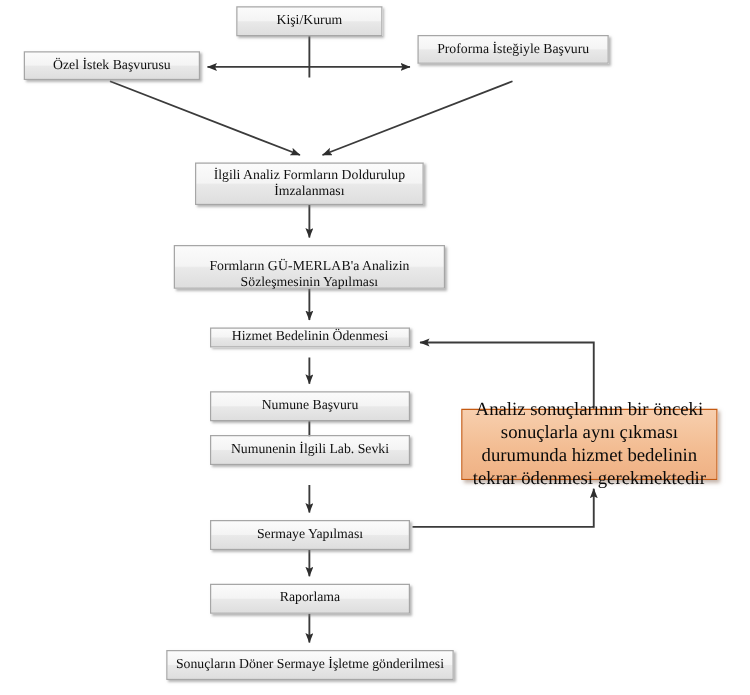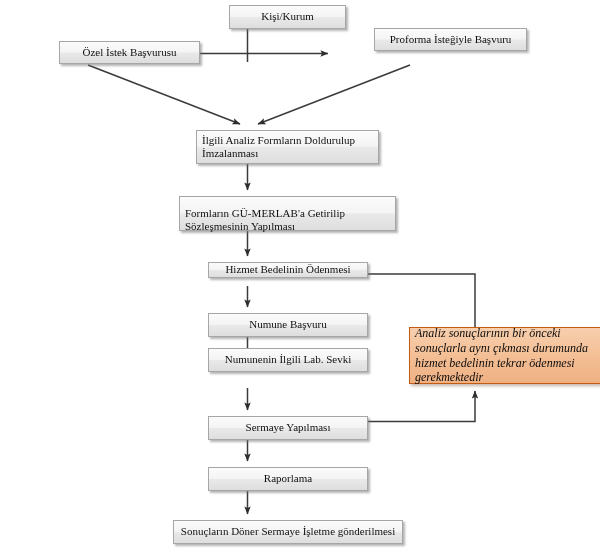--- a/index.html
+++ b/index.html
@@ -24,38 +24,37 @@
     width: 600px;
     height: 556px;
     pointer-events: none;
   }
   .node {
     position: absolute;
     box-sizing: border-box;
     display: flex;
     align-items: center;
     justify-content: center;
+    text-align: center;
     line-height: 1.22;
     color: #101010;
     z-index: 2;
-    margin-left: 40px;
   }
   .node-process {
     background: linear-gradient(to bottom, #fbfbfb 0%, #f4f4f4 48%, #e9e9e9 52%, #dedede 100%);
     border: 1px solid #a6a6a6;
     box-shadow: 1.5px 1.5px 2px rgba(120,120,120,0.55);
     font-size: 11px;
   }
   .node-note {
     background: linear-gradient(to bottom, #f7cfae 0%, #f3bd93 55%, #efb184 100%);
     border: 1px solid #c55a11;
     box-shadow: 2px 2px 3px rgba(140,110,90,0.5);
-    font-size: 12px;
+    font-size: 15px;
     color: #0a0a0a;
-    font-style: italic;
   }
   .node-label {
     display: block;
     padding: 0 5px;
     white-space: pre-line;
   }
   .smallcaps {
     font-variant: small-caps;
     letter-spacing: 0.1px;
   }
@@ -107,21 +106,21 @@
   <div class="node node-process" style="left:334px; top:28px; width:153px; height:23px;">
     <span class="node-label">Proforma İsteğiyle Başvuru</span>
   </div>
 
   <div class="node node-process" style="left:156px; top:130px; width:183px; height:34px;">
     <span class="node-label">İlgili Analiz Formların Doldurulup İmzalanması</span>
   </div>
 
   <div class="node node-process" style="left:139px; top:196px; width:217px; height:35px;">
     <span class="node-label">
-      <span>Formların </span><span class="smallcaps">GÜ-MERLAB</span><span>'a Getirilip Sözleşmesinin Yapılması</span>
+      <span>Formların </span><span class="smallcaps">GÜ-MERLAB</span><span>'a Analizin Sözleşmesinin Yapılması</span>
     </span>
   </div>
 
   <div class="node node-process" style="left:168px; top:262px; width:160px; height:16px;">
     <span class="node-label">Hizmet Bedelinin Ödenmesi</span>
   </div>
 
   <div class="node node-process" style="left:168px; top:313px; width:160px; height:24px;">
     <span class="node-label">Numune Başvuru</span>
   </div>

